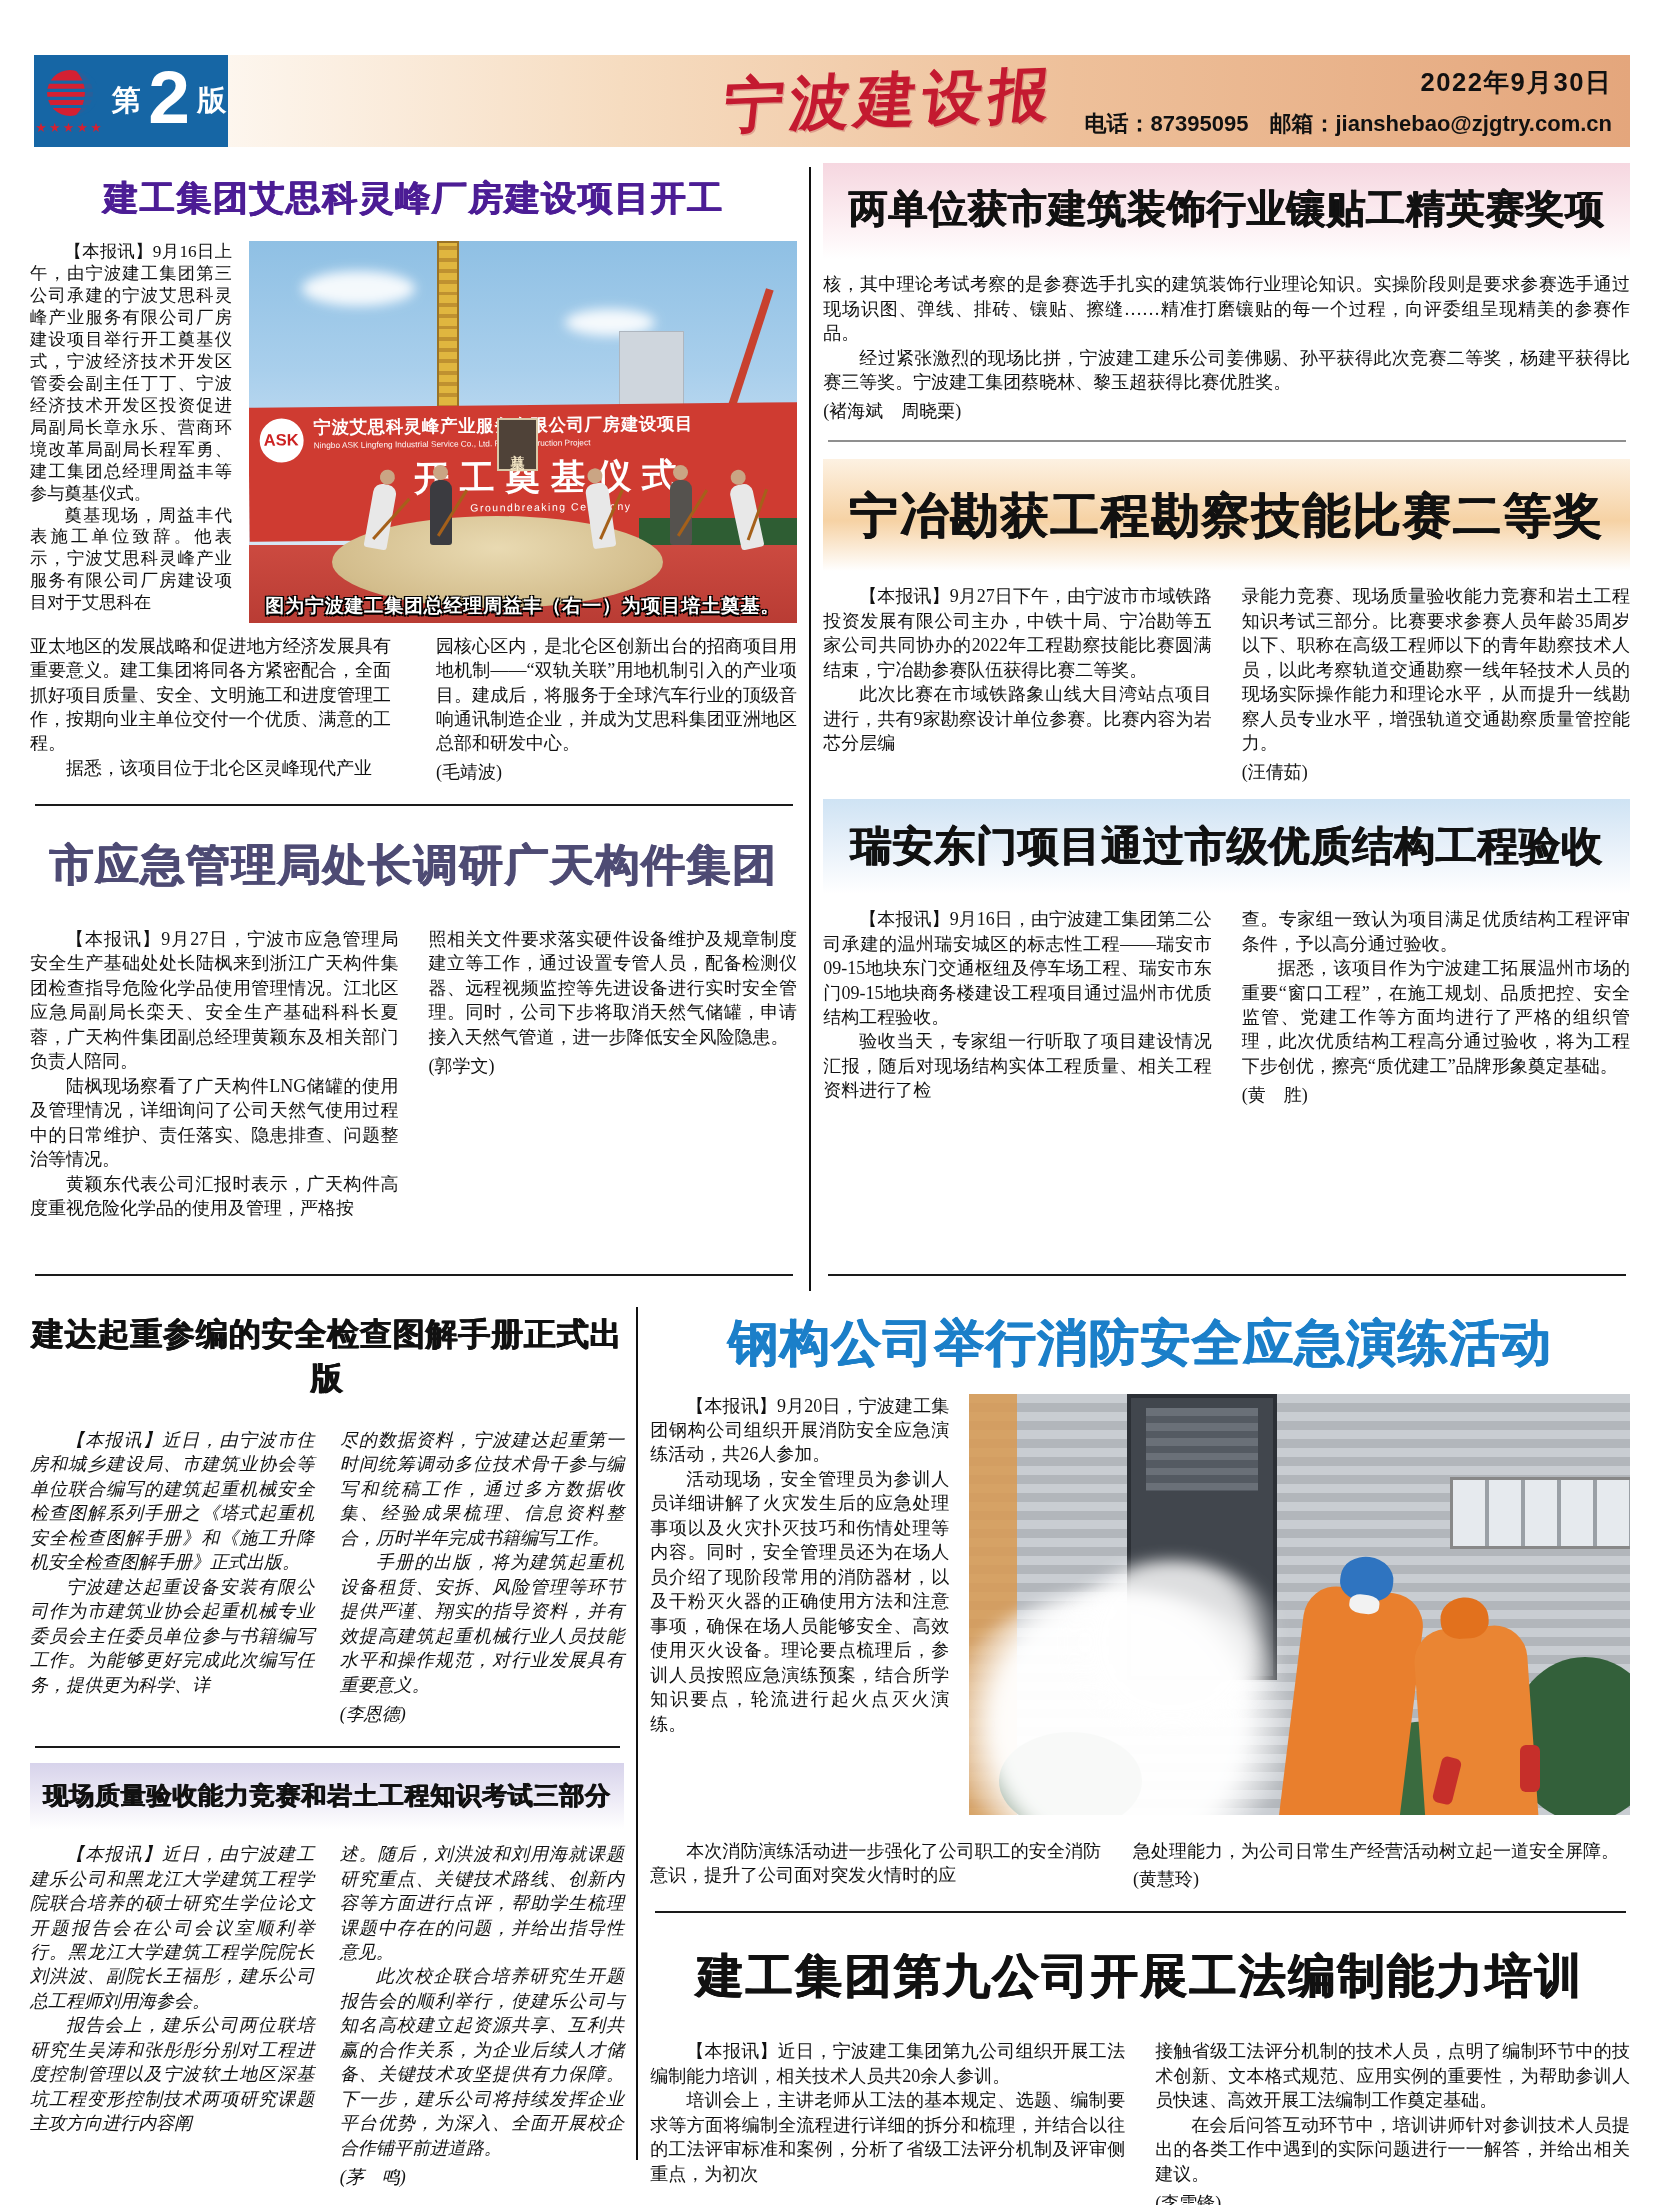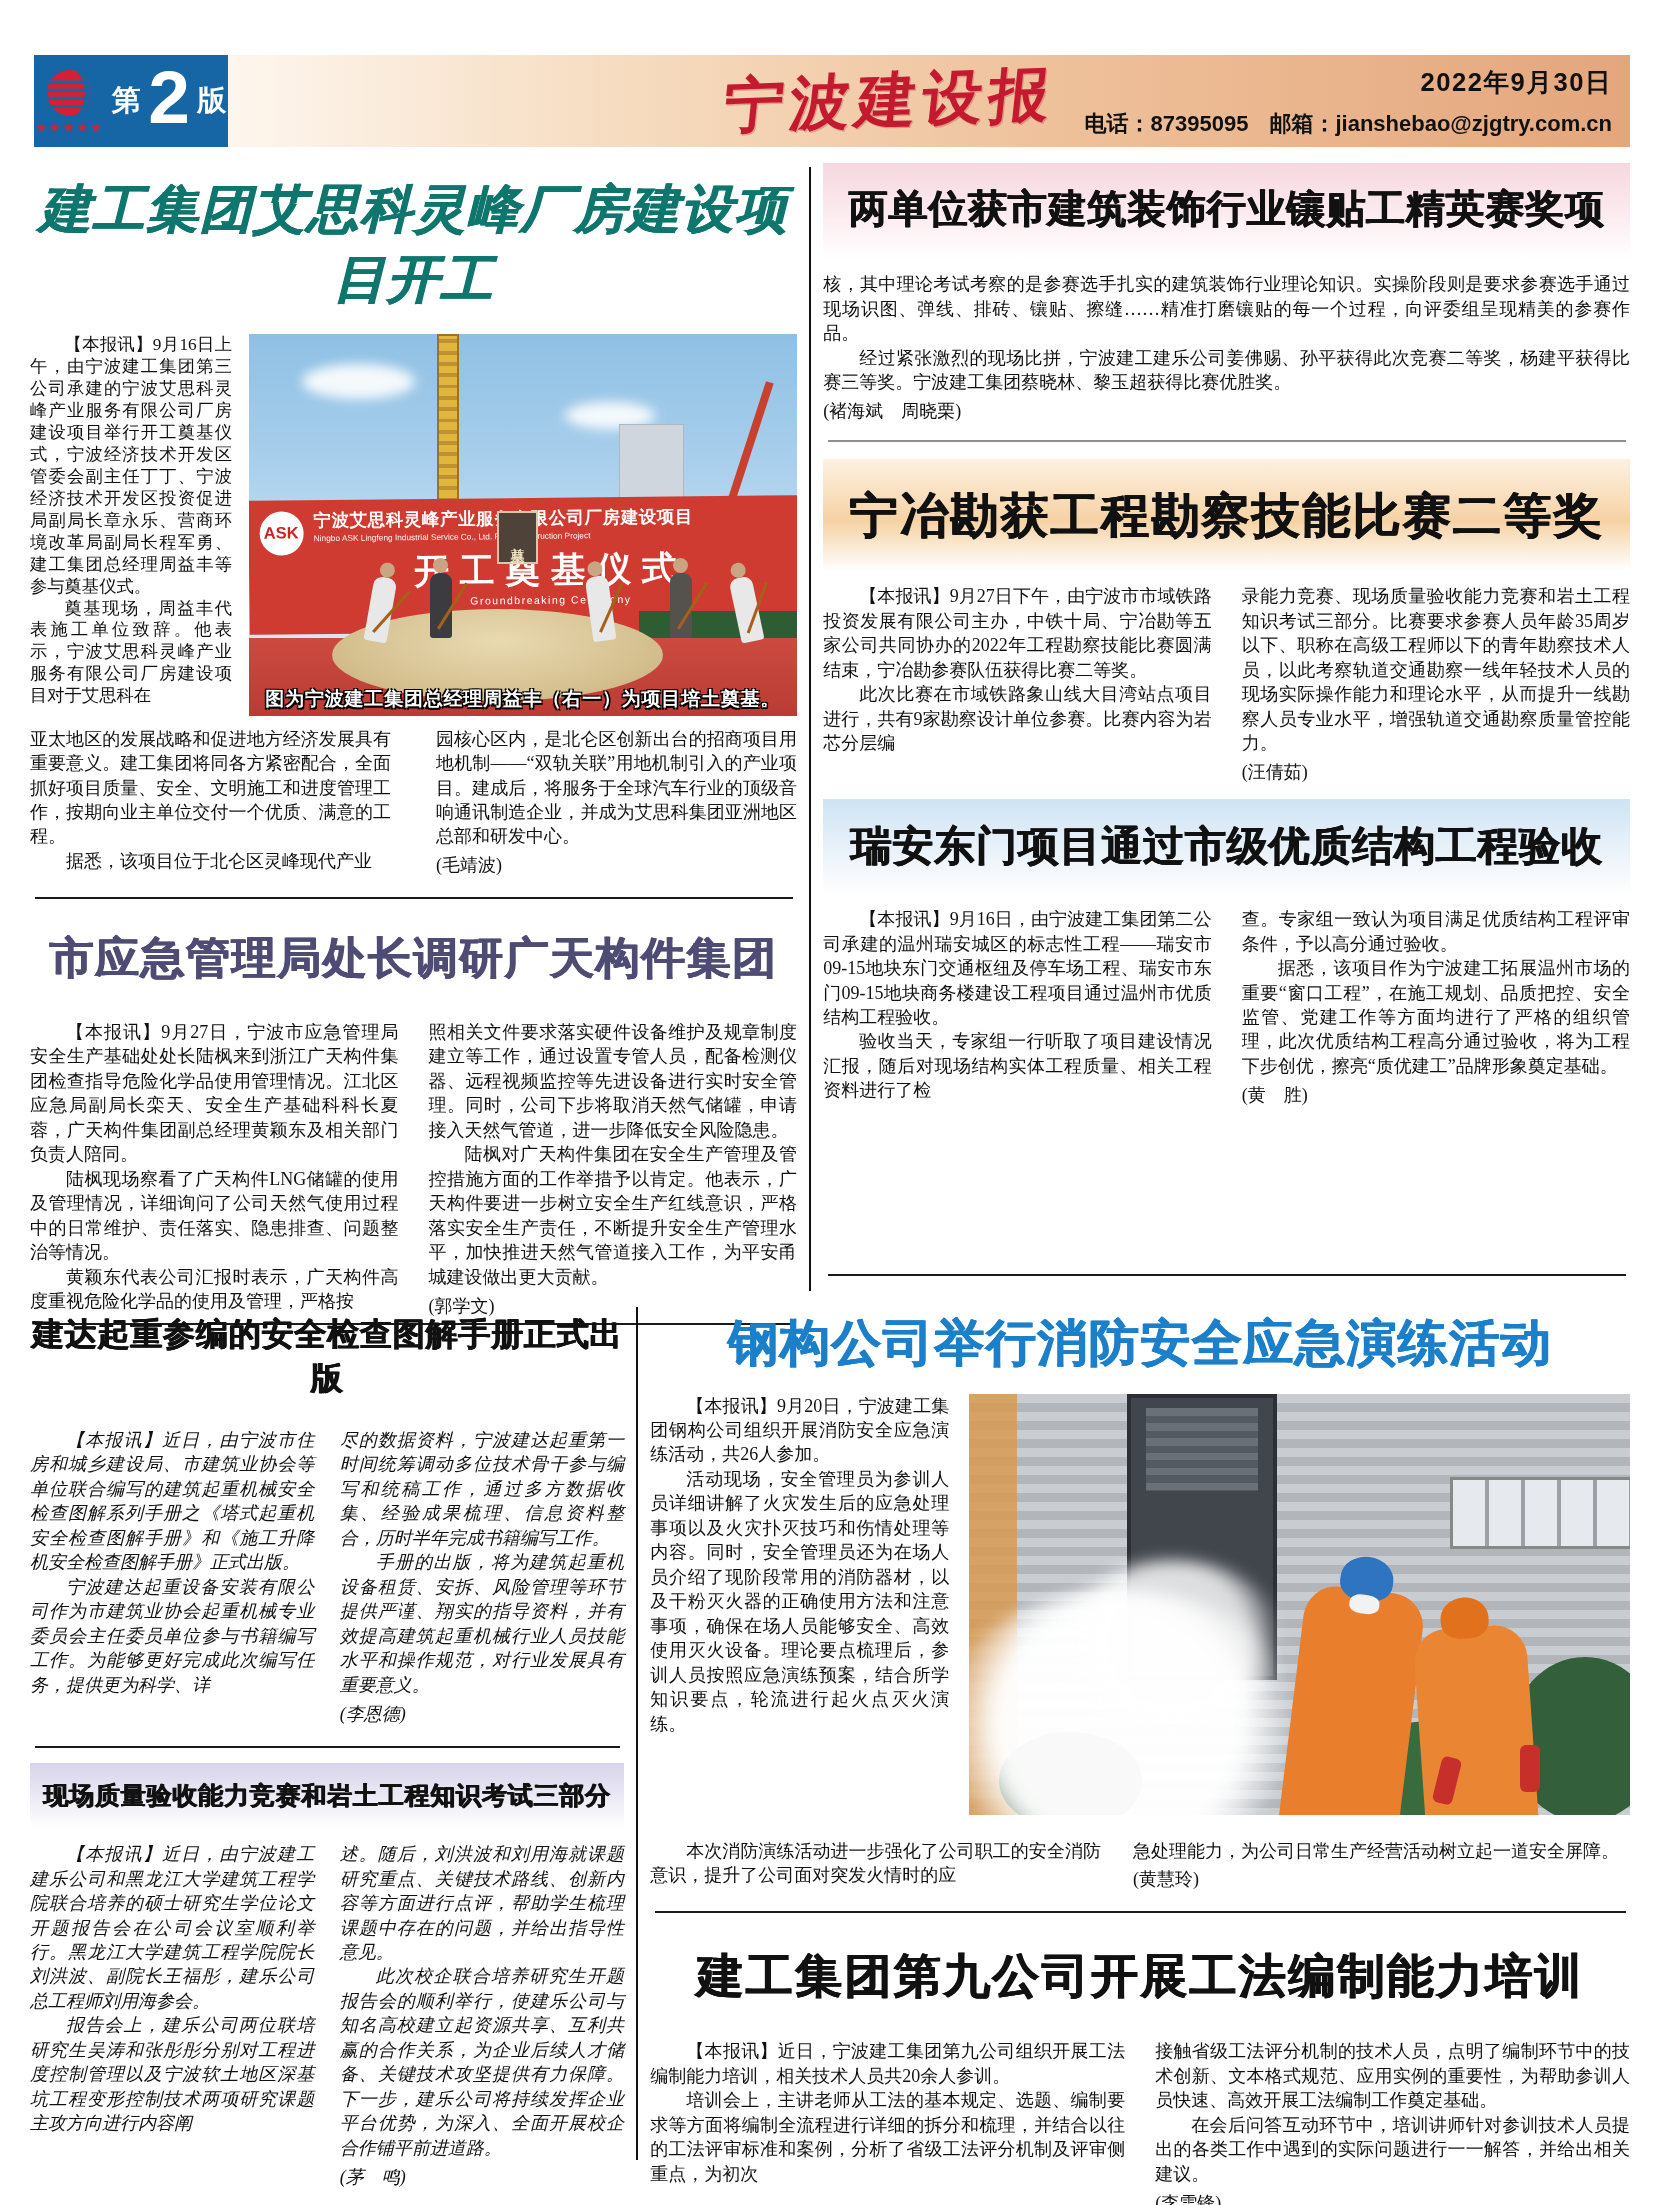--- a/index.html
+++ b/index.html
@@ -44,21 +44,21 @@
 
   
   .top-area { display:flex; align-items:stretch; height:1128px; }
   .col-left  { width:767px; display:flex; flex-direction:column; }
   .col-right { flex:1 1 0; display:flex; flex-direction:column; }
   .bottom-area { display:flex; align-items:stretch; margin-top:12px; height:857px; }
   .b-left  { width:594px; display:flex; flex-direction:column; }
   .b-right { flex:1 1 0; display:flex; flex-direction:column; }
 
   
-  .t-a1 { font-size:52px; color:#0f766e; letter-spacing:1.5px; padding:12px 0 19.6px 0;font-style:italic; }
+  .t-a1 { font-size:35px; color:#4c1d95; letter-spacing:1.5px; padding:12px 0 19.6px 0; }
   .a1-row { display:flex; gap:16.5px; }
   .a1-colA { width:202px; flex:0 0 202px; }
   .a1-colA p { font-size:17.3px; line-height:1.27; }
   .a1-rowB { display:flex; gap:45px; margin-top:10.5px; }
   .a1-rowB > div { flex:1 1 0; }
 
   
   .photo1 { position:relative; flex:1 1 0; height:382px; overflow:hidden;
             background:linear-gradient(180deg,#8fc0e4 0%,#a9cfec 34%,#c6def2 58%,#d6e6f4 70%); }
   .cloud { position:absolute; background:#fff; border-radius:50%; filter:blur(6px); opacity:.9; }
@@ -247,21 +247,20 @@
       <article class="art">
         <h2 class="t-a4 fat">市应急管理局处长调研广天构件集团</h2>
         <div class="cols body-text">
           <div>
             <p>【本报讯】9月27日，宁波市应急管理局安全生产基础处处长陆枫来到浙江广天构件集团检查指导危险化学品使用管理情况。江北区应急局副局长栾天、安全生产基础科科长夏蓉，广天构件集团副总经理黄颖东及相关部门负责人陪同。</p>
             <p>陆枫现场察看了广天构件LNG储罐的使用及管理情况，详细询问了公司天然气使用过程中的日常维护、责任落实、隐患排查、问题整治等情况。</p>
             <p>黄颖东代表公司汇报时表示，广天构件高度重视危险化学品的使用及管理，严格按</p>
           </div>
           <div>
             <p class="cont">照相关文件要求落实硬件设备维护及规章制度建立等工作，通过设置专管人员，配备检测仪器、远程视频监控等先进设备进行实时安全管理。同时，公司下步将取消天然气储罐，申请接入天然气管道，进一步降低安全风险隐患。</p>
-            <p>陆枫对广天构件集团在安全生产管理及管控措施方面的工作举措予以肯定。他表示，广天构件要进一步树立安全生产红线意识，严格落实安全生产责任，不断提升安全生产管理水平，加快推进天然气管道接入工作，为平安甬城建设做出更大贡献。</p>
             <p class="byline">(郭学文)</p>
           </div>
         </div>
       </article>
 
       <div class="hr-black push"></div>
     </section>
 
     <div class="vrule"></div>
 

